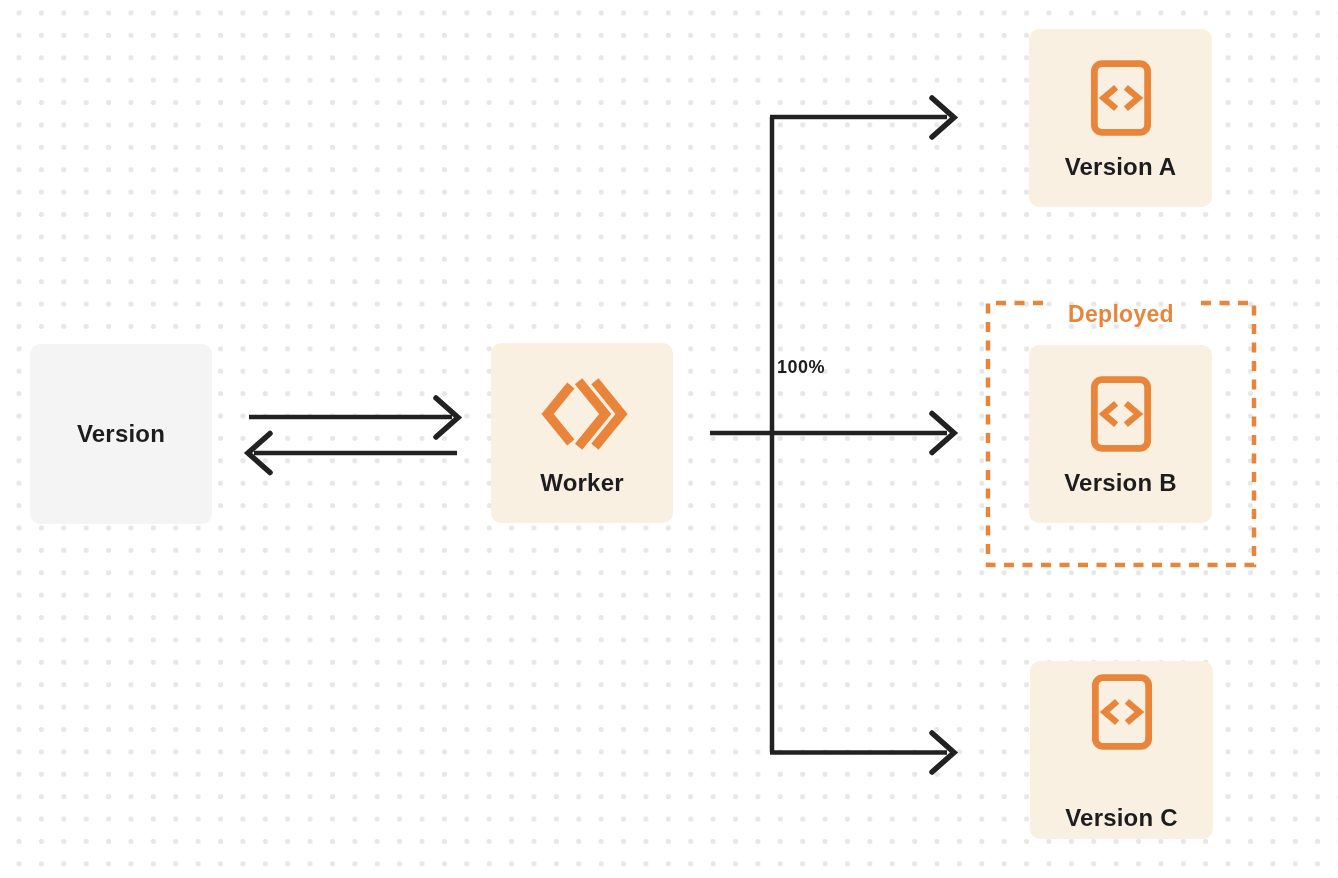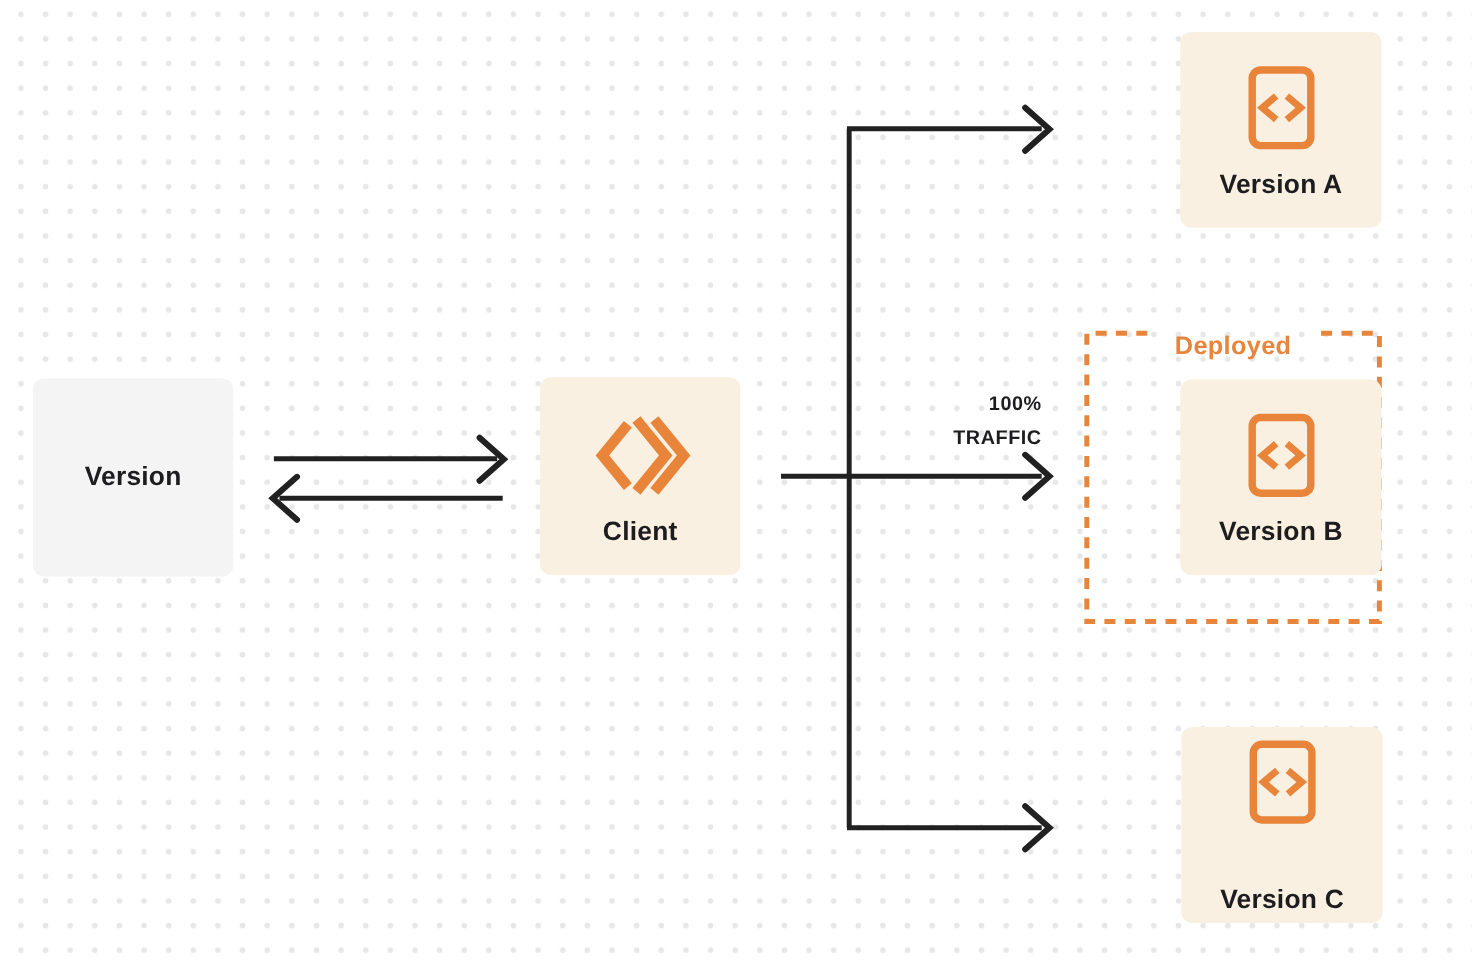--- a/index.html
+++ b/index.html
@@ -50,29 +50,28 @@
     background: #f4f4f5;
   }
   .node-worker {
     left: 491px; top: 343px; width: 182px; height: 180px;
     background: #faf0e2;
   }
   .node-worker .icon-wrap { margin-top: 2px; margin-bottom: 8px; }
   .node-version {
     width: 183px; height: 178px;
     background: #faf0e2;
-    margin-left: 44px;
   }
   .node-version .icon-wrap { margin-top: 4px; margin-bottom: 12px; }
   .pos-version-a { left: 1029px; top: 29px; }
   .pos-version-b { left: 1029px; top: 345px; text-align: right; }
   .pos-version-c { left: 1030px; top: 661px; gap: 37px; }
   .traffic-label {
     position: absolute; left: 777px; top: 352px; width: 170px;
-    text-align: right;
+    text-align: left;
     font-weight: 700; font-size: 18px; line-height: 31px;
     letter-spacing: 0.5px; color: #1d1d1f;
   }
   .deployed-label {
     position: absolute; left: 1121px; top: 314px;
     transform: translate(-50%, -50%);
     font-weight: 700; font-size: 23px; letter-spacing: 0.3px;
     color: #e8853a;
     padding: 0 6px;
     white-space: nowrap;
@@ -117,26 +116,25 @@
   </div>
 
   <div class="node node-worker">
     <span class="icon-wrap">
       <svg width="92" height="86" viewBox="0 0 106 100">
         <polyline class="icon-stroke" stroke-width="11" points="40,17 13,50 40,83"></polyline>
         <polyline class="icon-stroke" stroke-width="11" points="49,12 80,50 49,88"></polyline>
         <polyline class="icon-stroke" stroke-width="11" points="68,12 99,50 68,88"></polyline>
       </svg>
     </span>
-    <span class="node-label">Client</span>
+    <span class="node-label">Worker</span>
   </div>
 
   <div class="traffic-label">
     <div>100%</div>
-    <div>TRAFFIC</div>
   </div>
 
   <div class="node node-version pos-version-a">
     <span class="icon-wrap">
       <svg width="62" height="78" viewBox="0 0 64 80">
         <rect class="icon-stroke" stroke-width="7" x="4.5" y="4.5" width="55" height="71" rx="8"></rect>
         <polyline class="icon-stroke" stroke-width="6.5" points="27,29 14,40 27,51"></polyline>
         <polyline class="icon-stroke" stroke-width="6.5" points="37,29 50,40 37,51"></polyline>
       </svg>
     </span>

